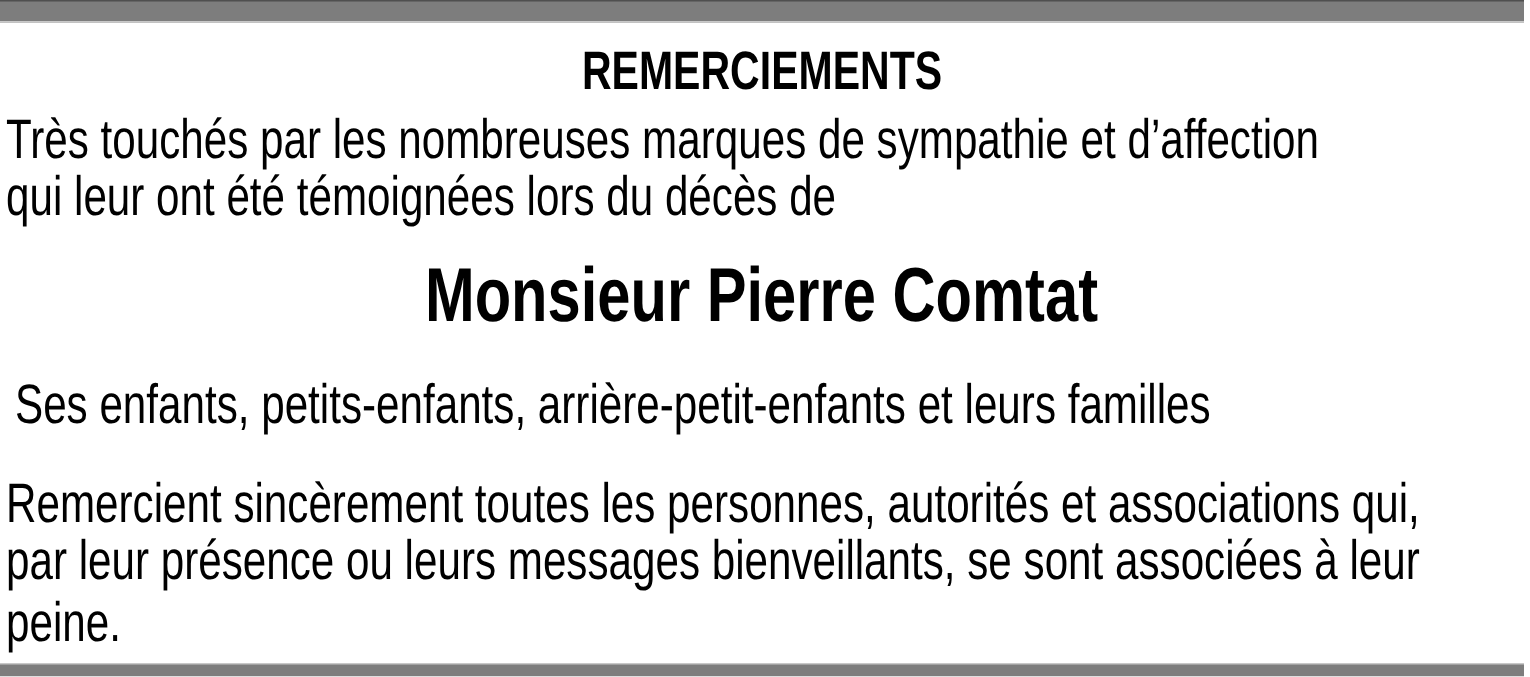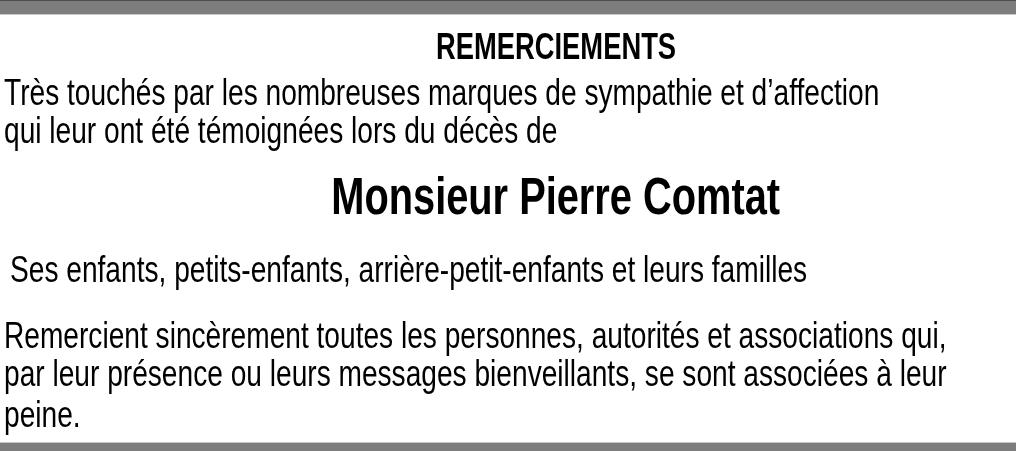--- a/index.html
+++ b/index.html
@@ -14,21 +14,20 @@
   body{
     width:1020px;height:451px;
     font-family:"Liberation Sans","DejaVu Sans",sans-serif;
     color:var(--text);
     overflow:hidden;
   }
   .notice{
     position:relative;
     width:1016px;height:451px;
     background:var(--background);
-    padding-left:48px;
   }
   .rule{
     position:absolute;left:0;width:100%;
     background:var(--rule-gray);
   }
   .rule-top{
     top:0;height:15px;
     border-top:1px solid var(--rule-dark);
     border-bottom:1px solid var(--rule-light);
   }

